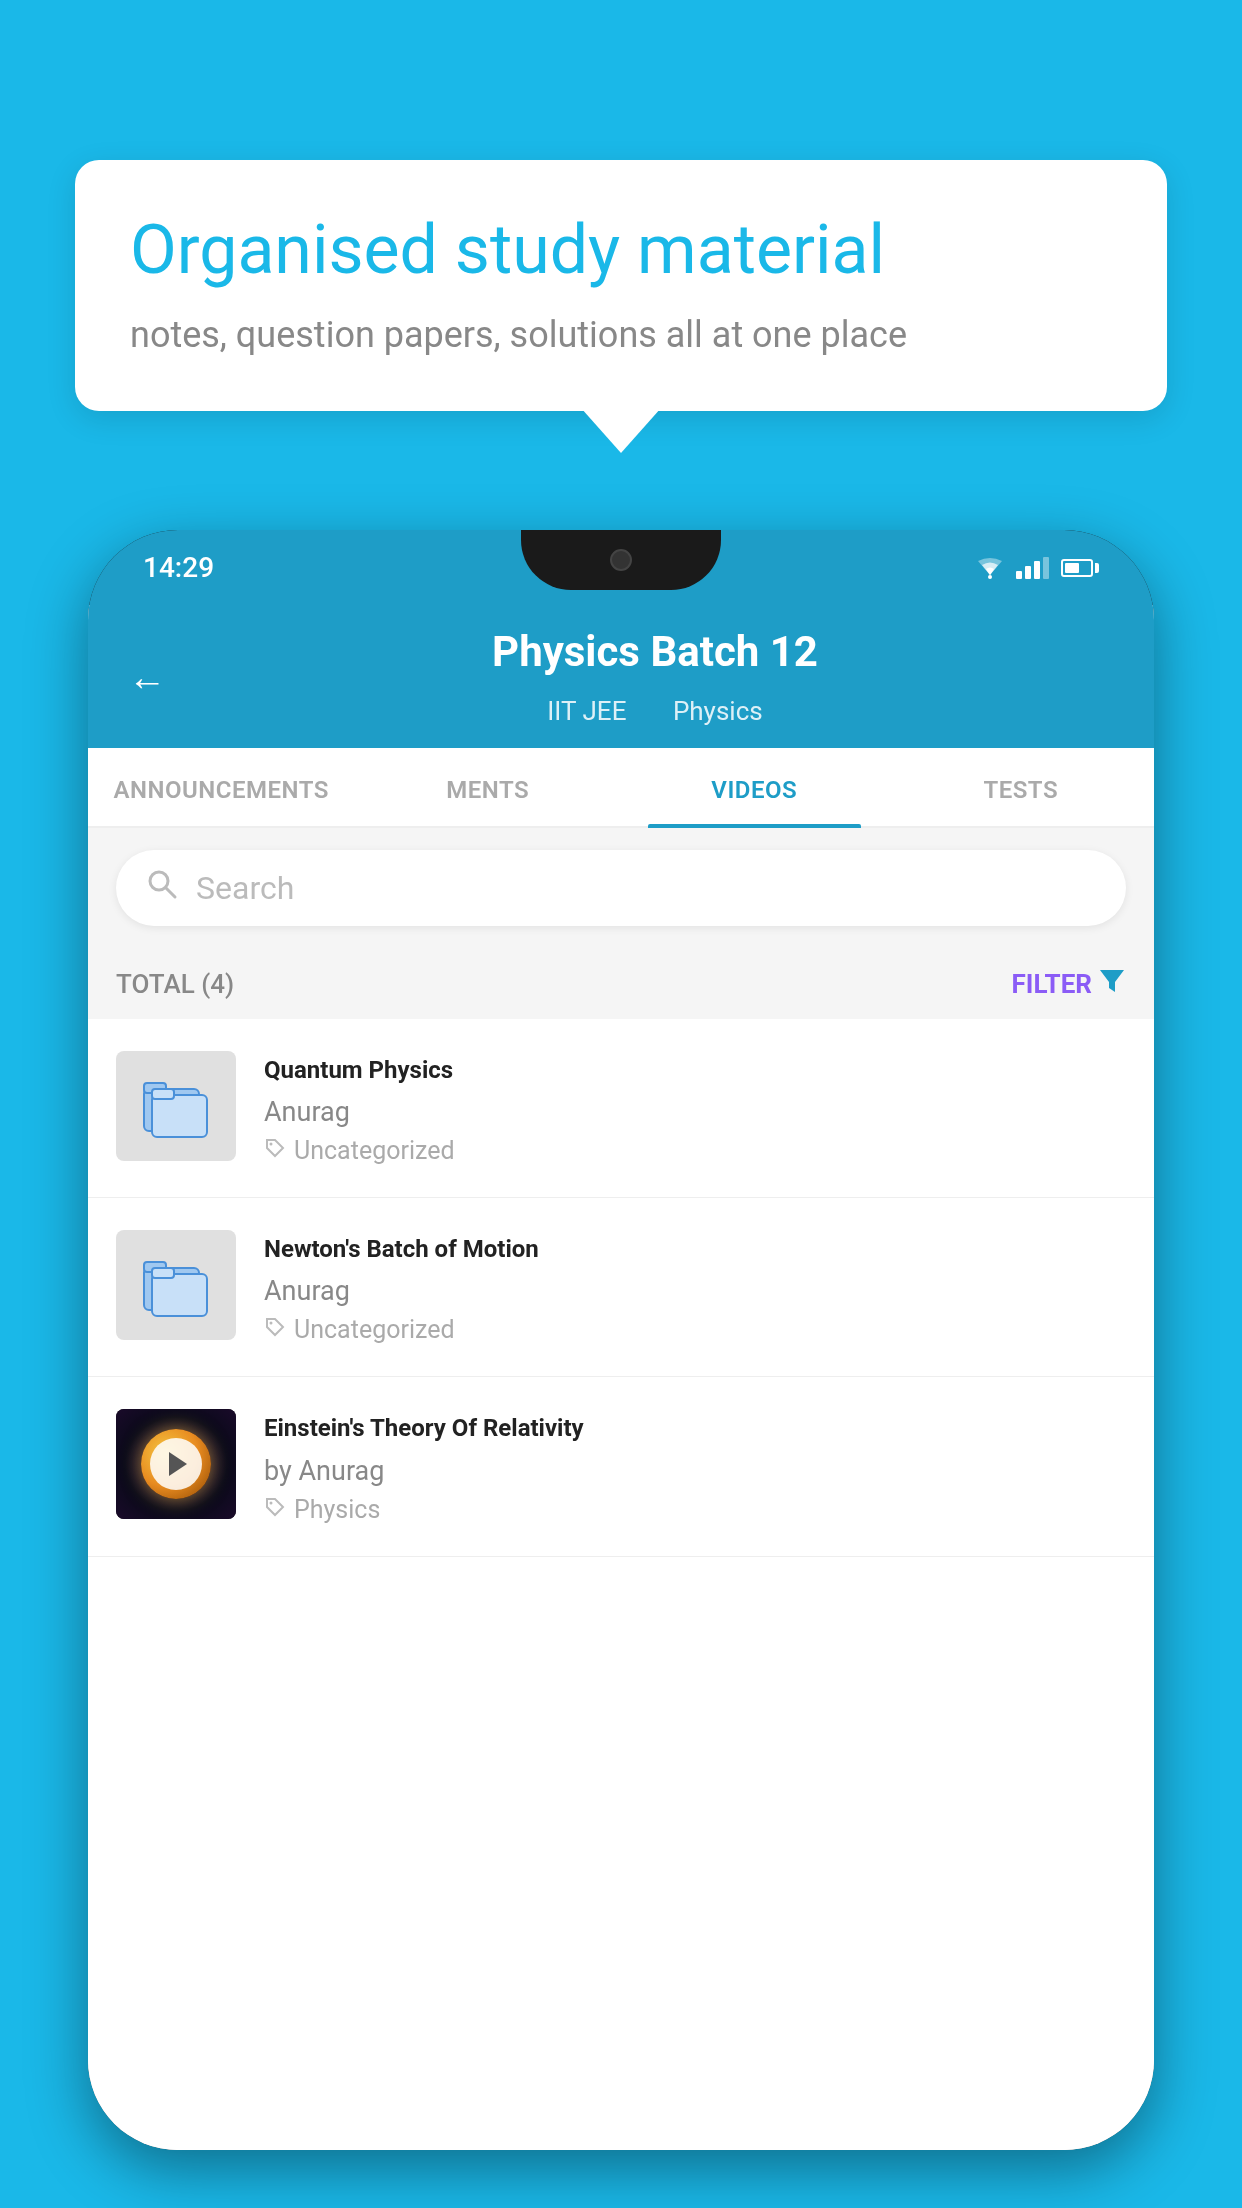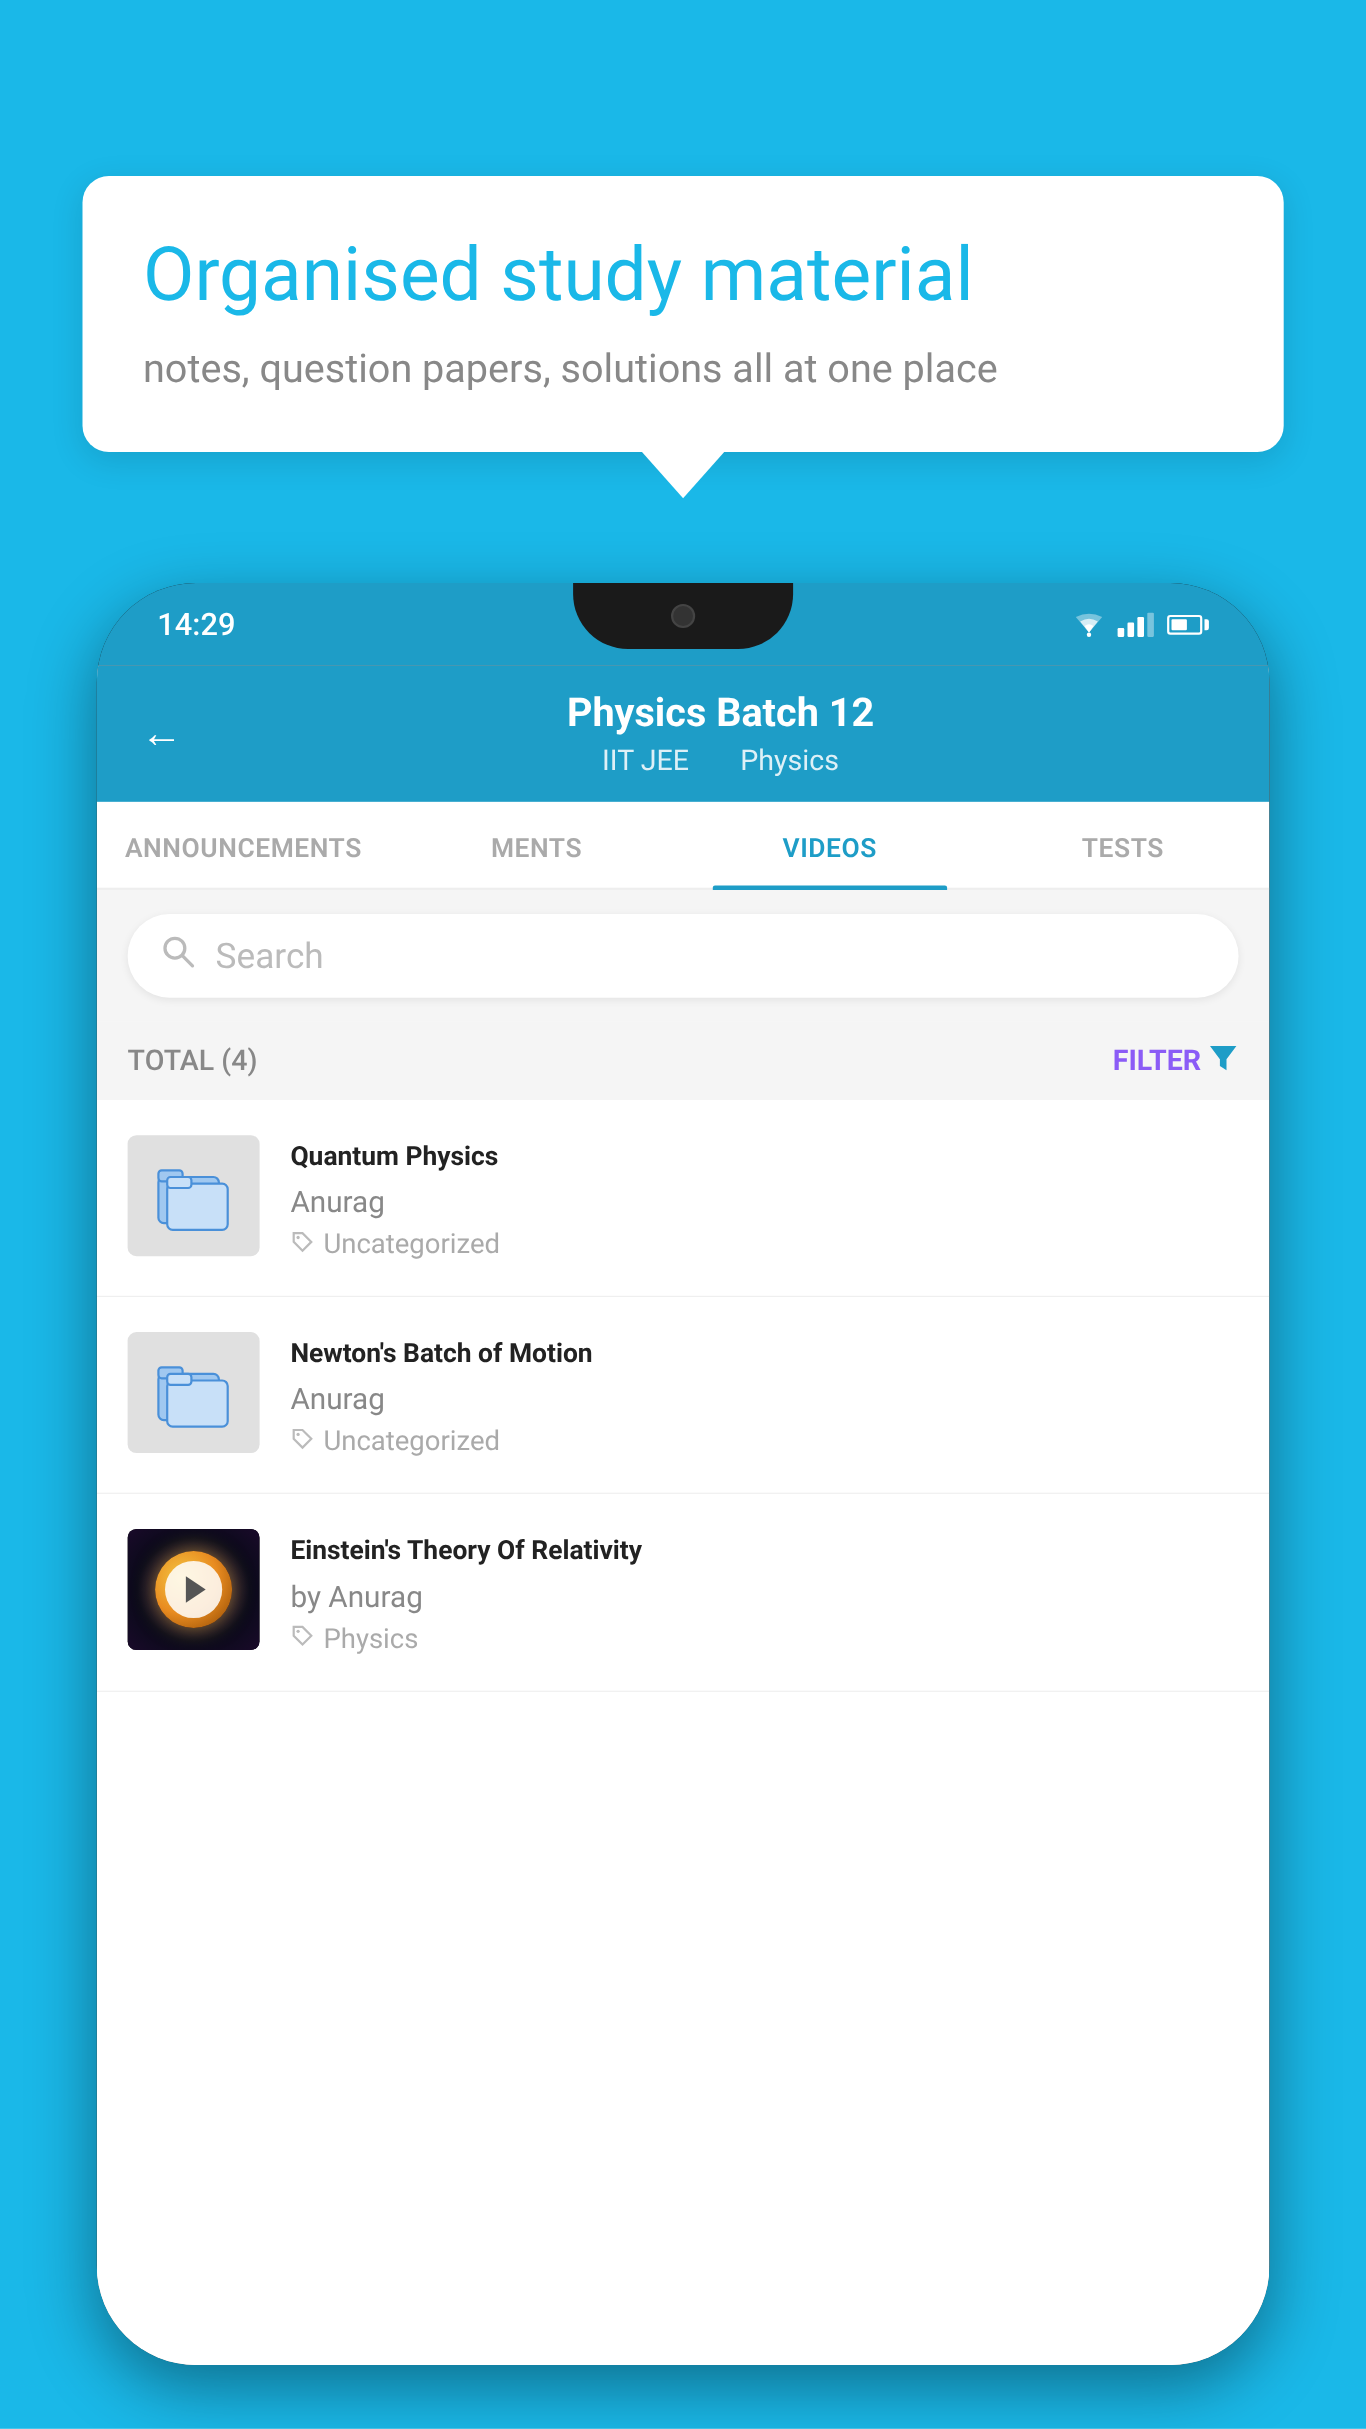--- a/index.html
+++ b/index.html
@@ -143,29 +143,29 @@
       margin-right: 30px;
       cursor: pointer;
     }
 
     .header-title-area {
       text-align: center;
       flex: 1;
     }
 
     .header-title {
-      font-size: 36px;
+      font-size: 42px;
       font-weight: 700;
       color: white;
     }
 
     .header-subtitle {
       font-size: 26px;
       color: rgba(255,255,255,0.85);
-      margin-top: 8px;
+      margin-top: 20px;
     }
 
     .header-subtitle span {
       margin: 0 10px;
     }
 
     
     .tabs-bar {
       background: white;
       display: flex;

